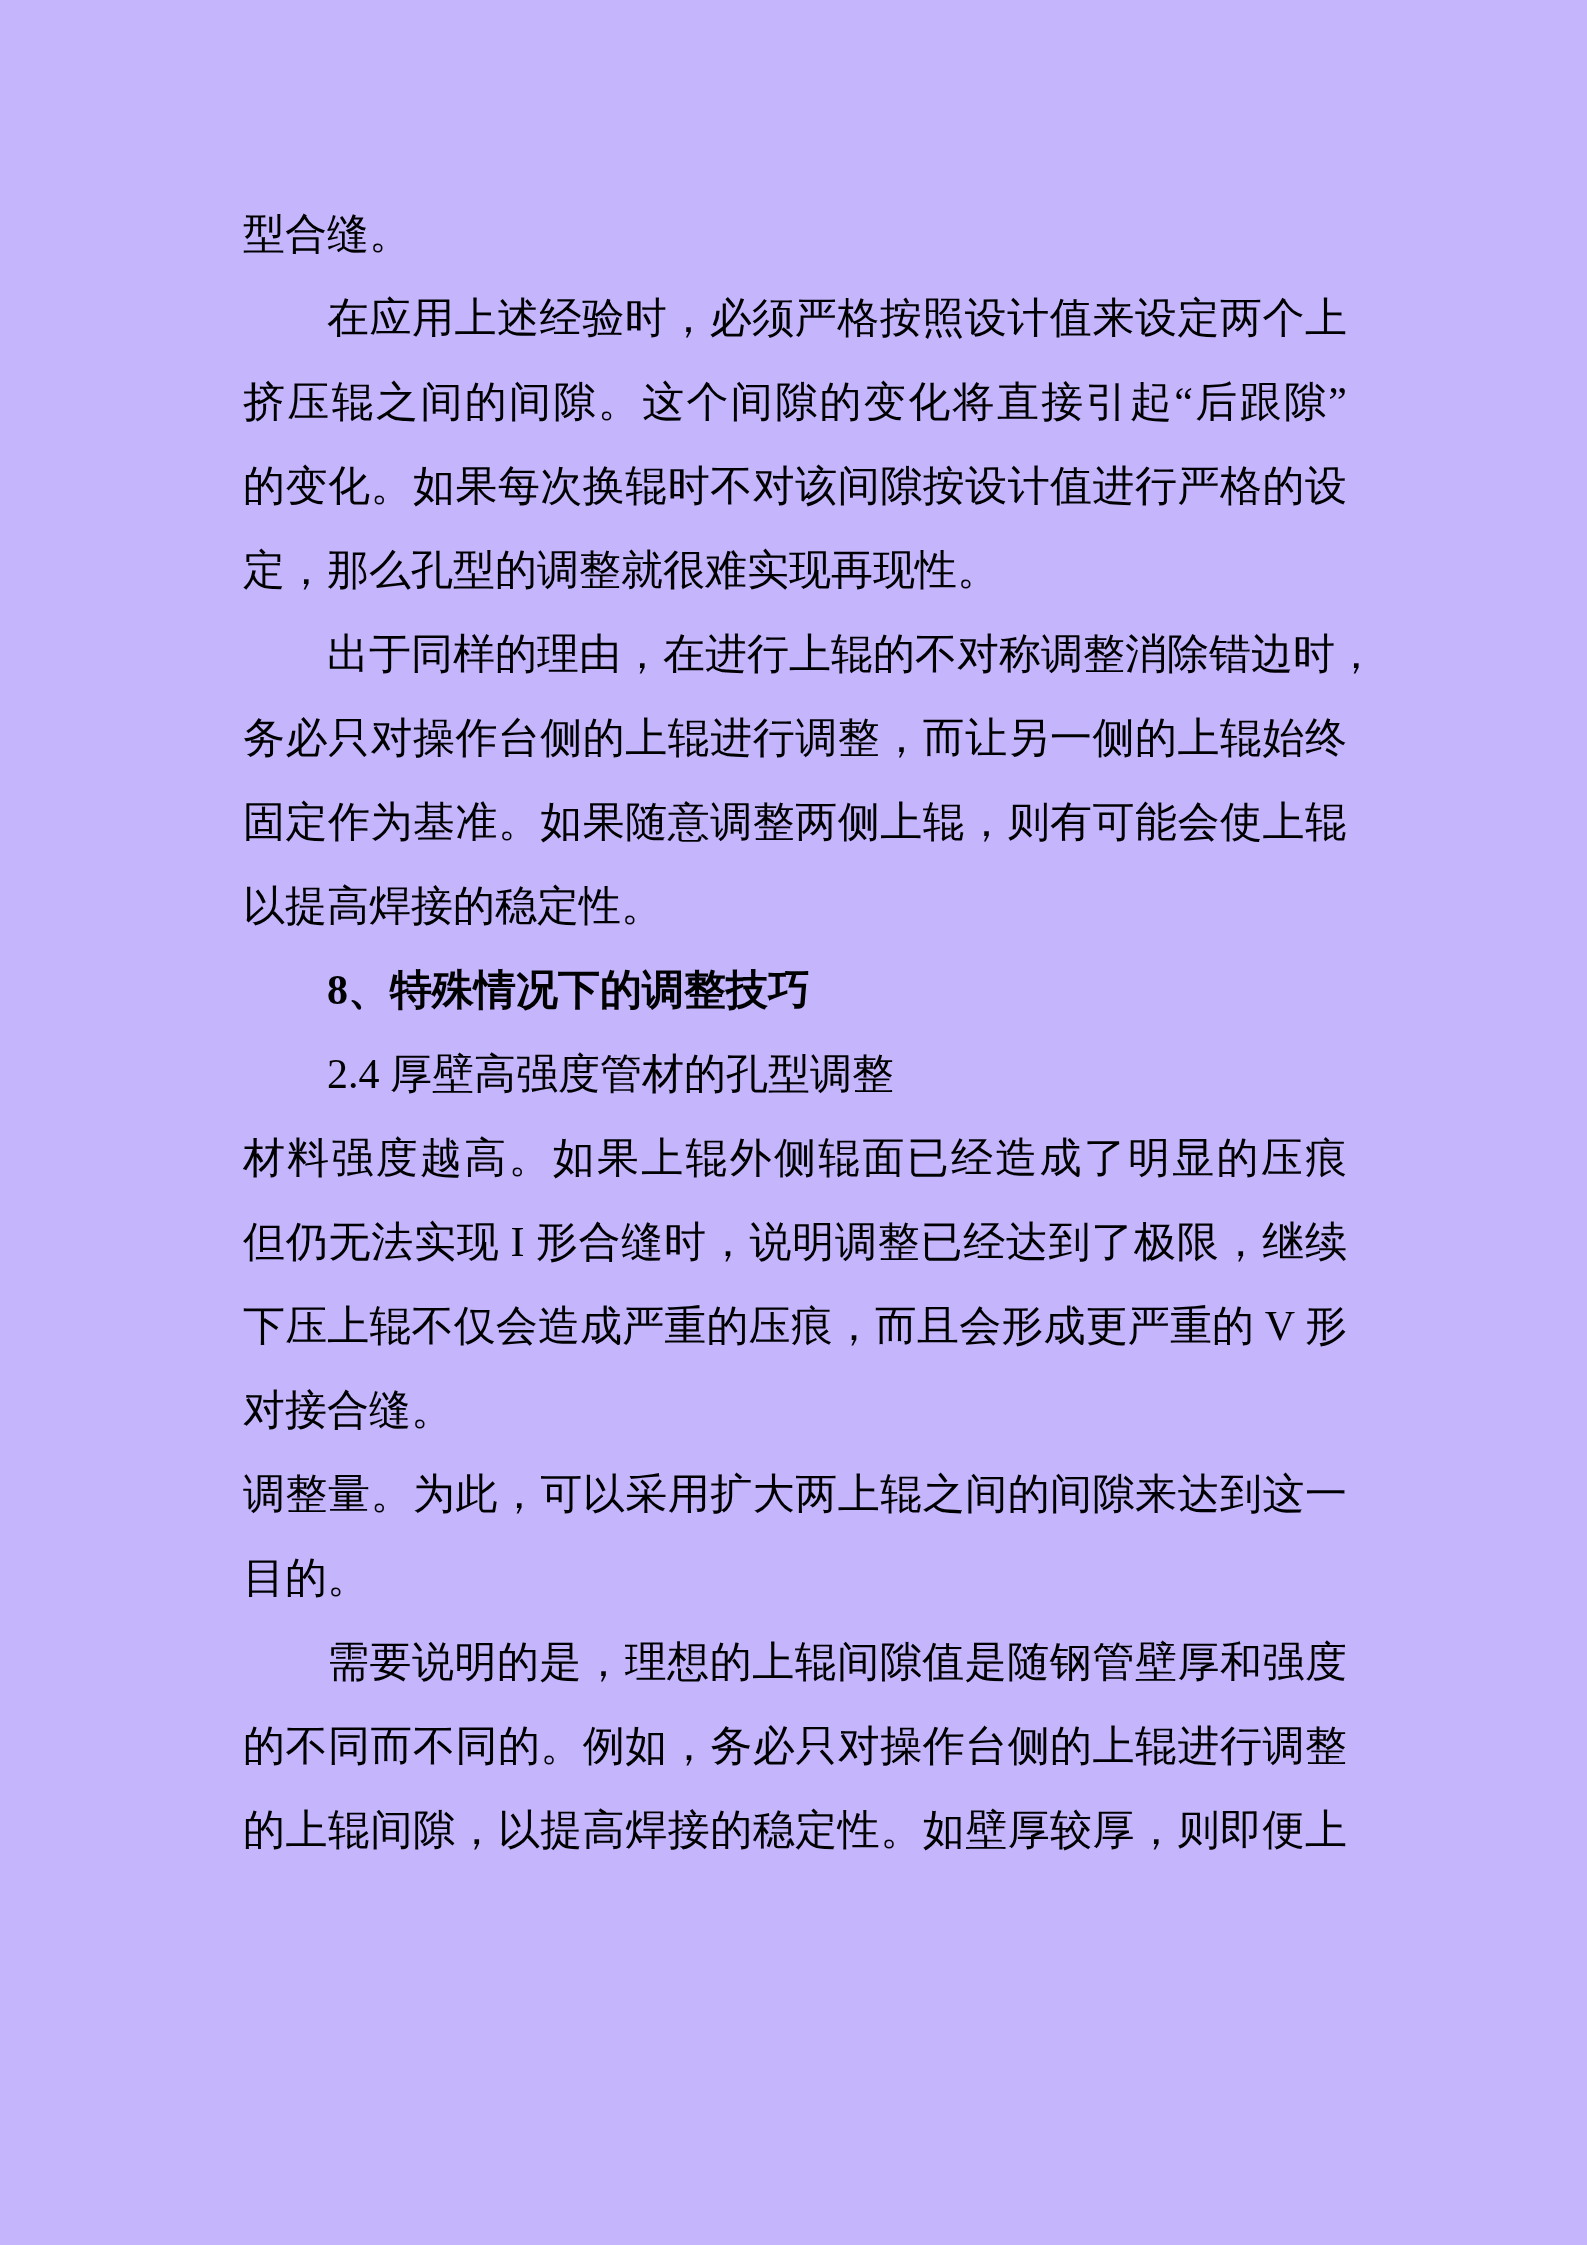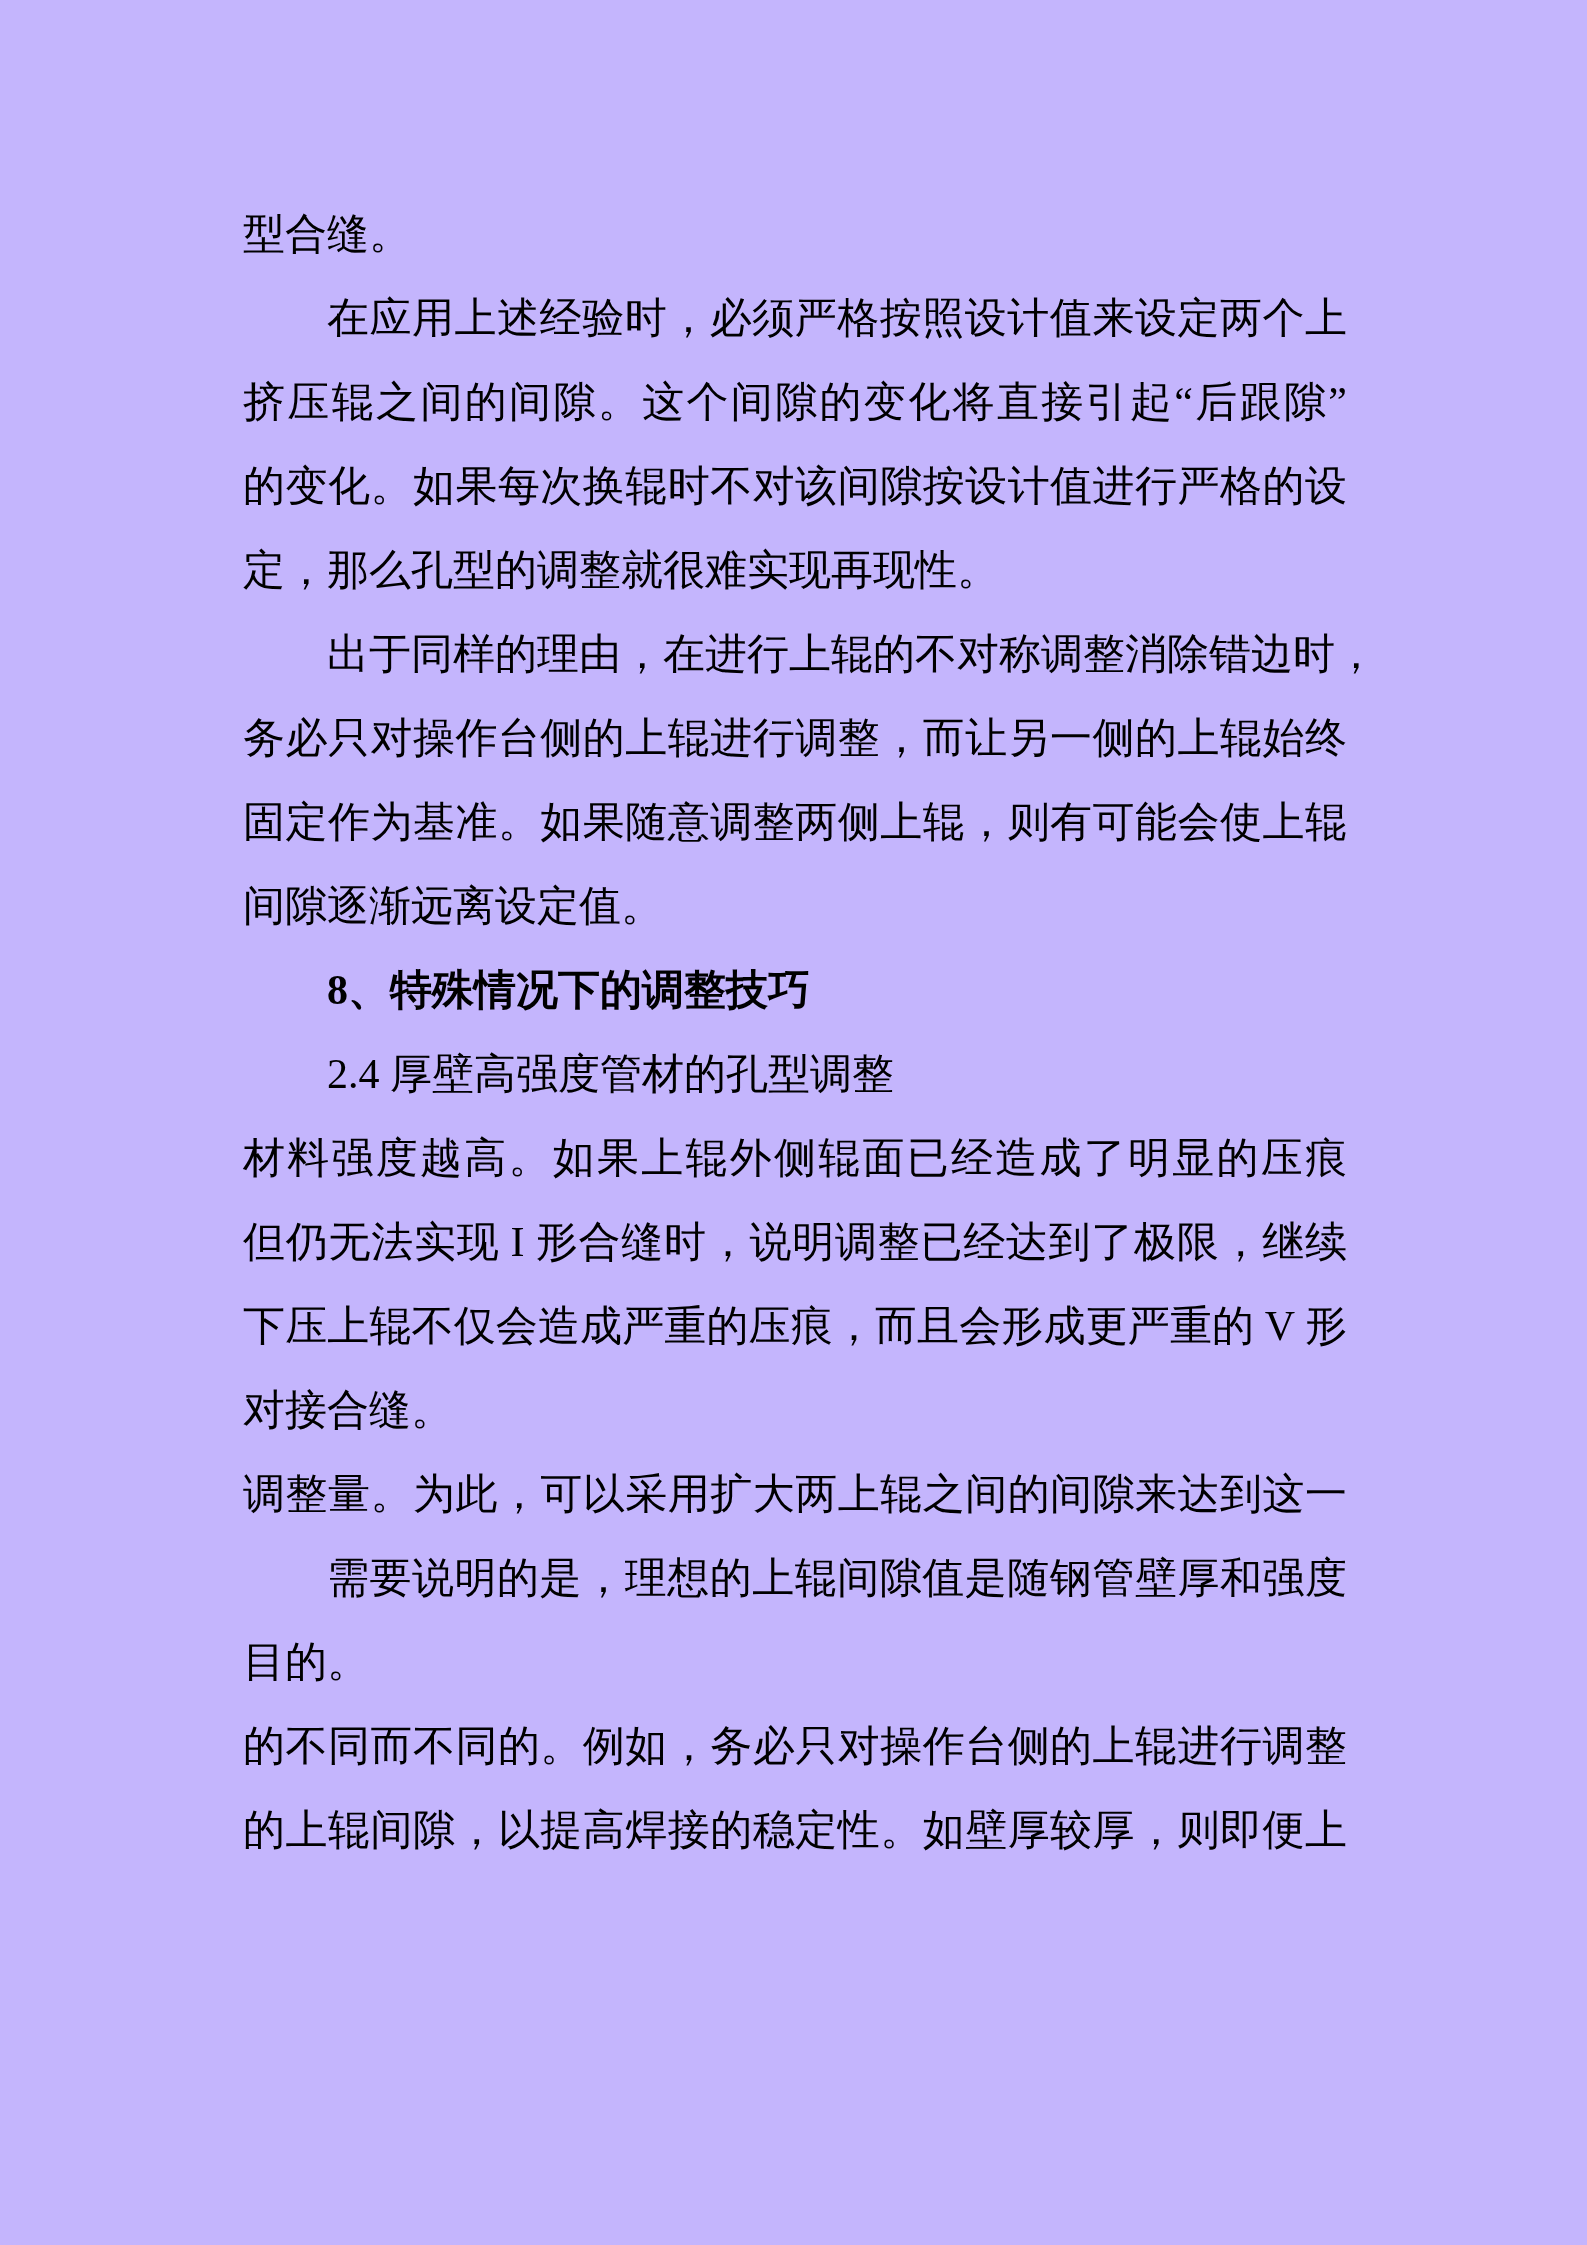--- a/index.html
+++ b/index.html
@@ -48,26 +48,26 @@
 <div class="page">
   <div class="doc-content" id="doc-content">
       <div class="line">型合缝。</div>
       <div class="line indent stretch">在应用上述经验时，必须严格按照设计值来设定两个上</div>
       <div class="line stretch">挤压辊之间的间隙。这个间隙的变化将直接引起“后跟隙”</div>
       <div class="line stretch">的变化。如果每次换辊时不对该间隙按设计值进行严格的设</div>
       <div class="line">定，那么孔型的调整就很难实现再现性。</div>
       <div class="line indent stretch">出于同样的理由，在进行上辊的不对称调整消除错边时，</div>
       <div class="line stretch">务必只对操作台侧的上辊进行调整，而让另一侧的上辊始终</div>
       <div class="line stretch">固定作为基准。如果随意调整两侧上辊，则有可能会使上辊</div>
-      <div class="line">间隙逐渐远离设定值。</div>
+      <div class="line">以提高焊接的稳定性。</div>
       <div class="line indent heading">8、特殊情况下的调整技巧</div>
       <div class="line indent">2.4 厚壁高强度管材的孔型调整</div>
       <div class="line stretch">材料强度越高。如果上辊外侧辊面已经造成了明显的压痕</div>
       <div class="line stretch">但仍无法实现 I 形合缝时，说明调整已经达到了极限，继续</div>
       <div class="line stretch">下压上辊不仅会造成严重的压痕，而且会形成更严重的 V 形</div>
       <div class="line">对接合缝。</div>
       <div class="line stretch">调整量。为此，可以采用扩大两上辊之间的间隙来达到这一</div>
+      <div class="line">目的。</div>
       <div class="line indent stretch">需要说明的是，理想的上辊间隙值是随钢管壁厚和强度</div>
-      <div class="line">目的。</div>
       <div class="line stretch">的不同而不同的。例如，务必只对操作台侧的上辊进行调整</div>
       <div class="line stretch">的上辊间隙，以提高焊接的稳定性。如壁厚较厚，则即便上</div>
     </div>
 </div>
 
 </body></html>

